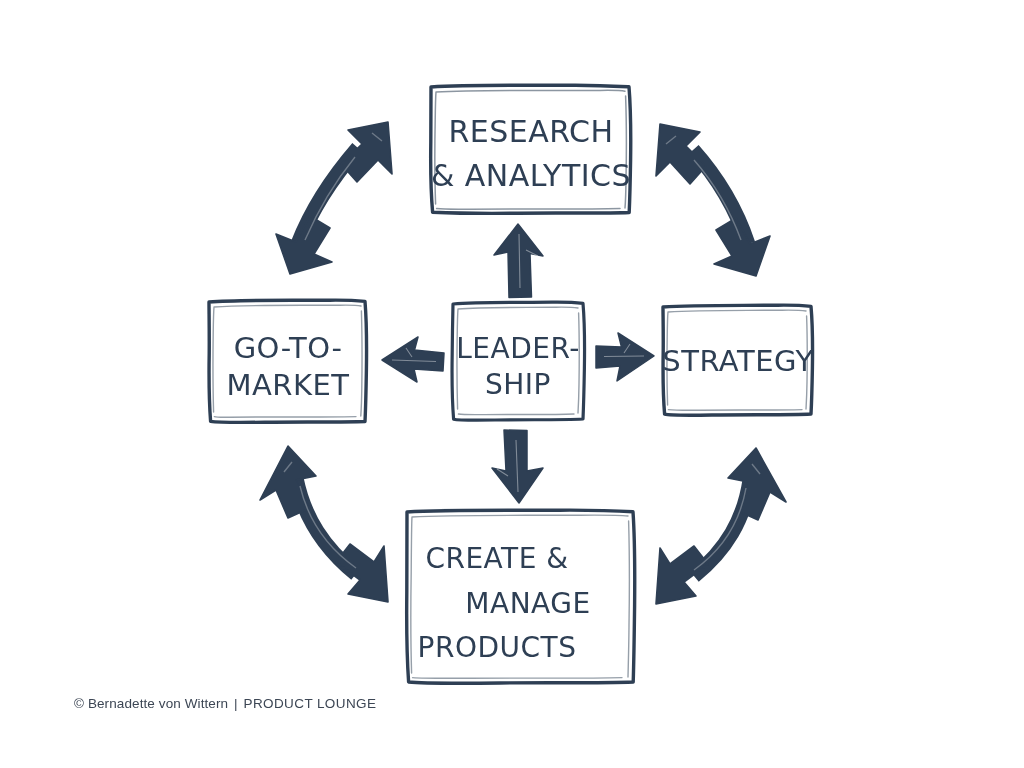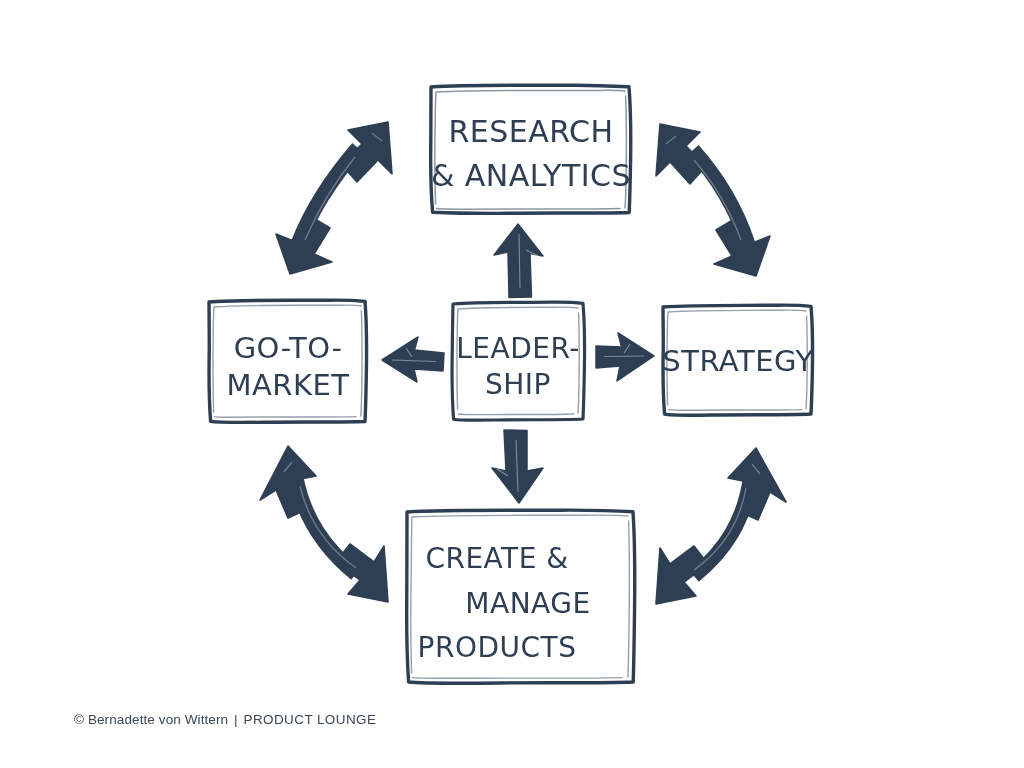--- a/index.html
+++ b/index.html
@@ -25,21 +25,21 @@
   .box-label {
     font-family: "DejaVu Sans", sans-serif;
     font-weight: 400;
     fill: #2e3f54;
     text-anchor: middle;
     letter-spacing: 0.5px;
   }
   .footer-line {
     position: absolute;
     left: 74px;
-    top: 712px;
+    top: 696px;
     font-family: "Liberation Sans", sans-serif;
     font-size: 13.5px;
     color: #3c4654;
     white-space: nowrap;
     letter-spacing: 0.1px;
   }
   .footer-sep {
     color: #3c4654;
     padding: 0 2px;
   }

